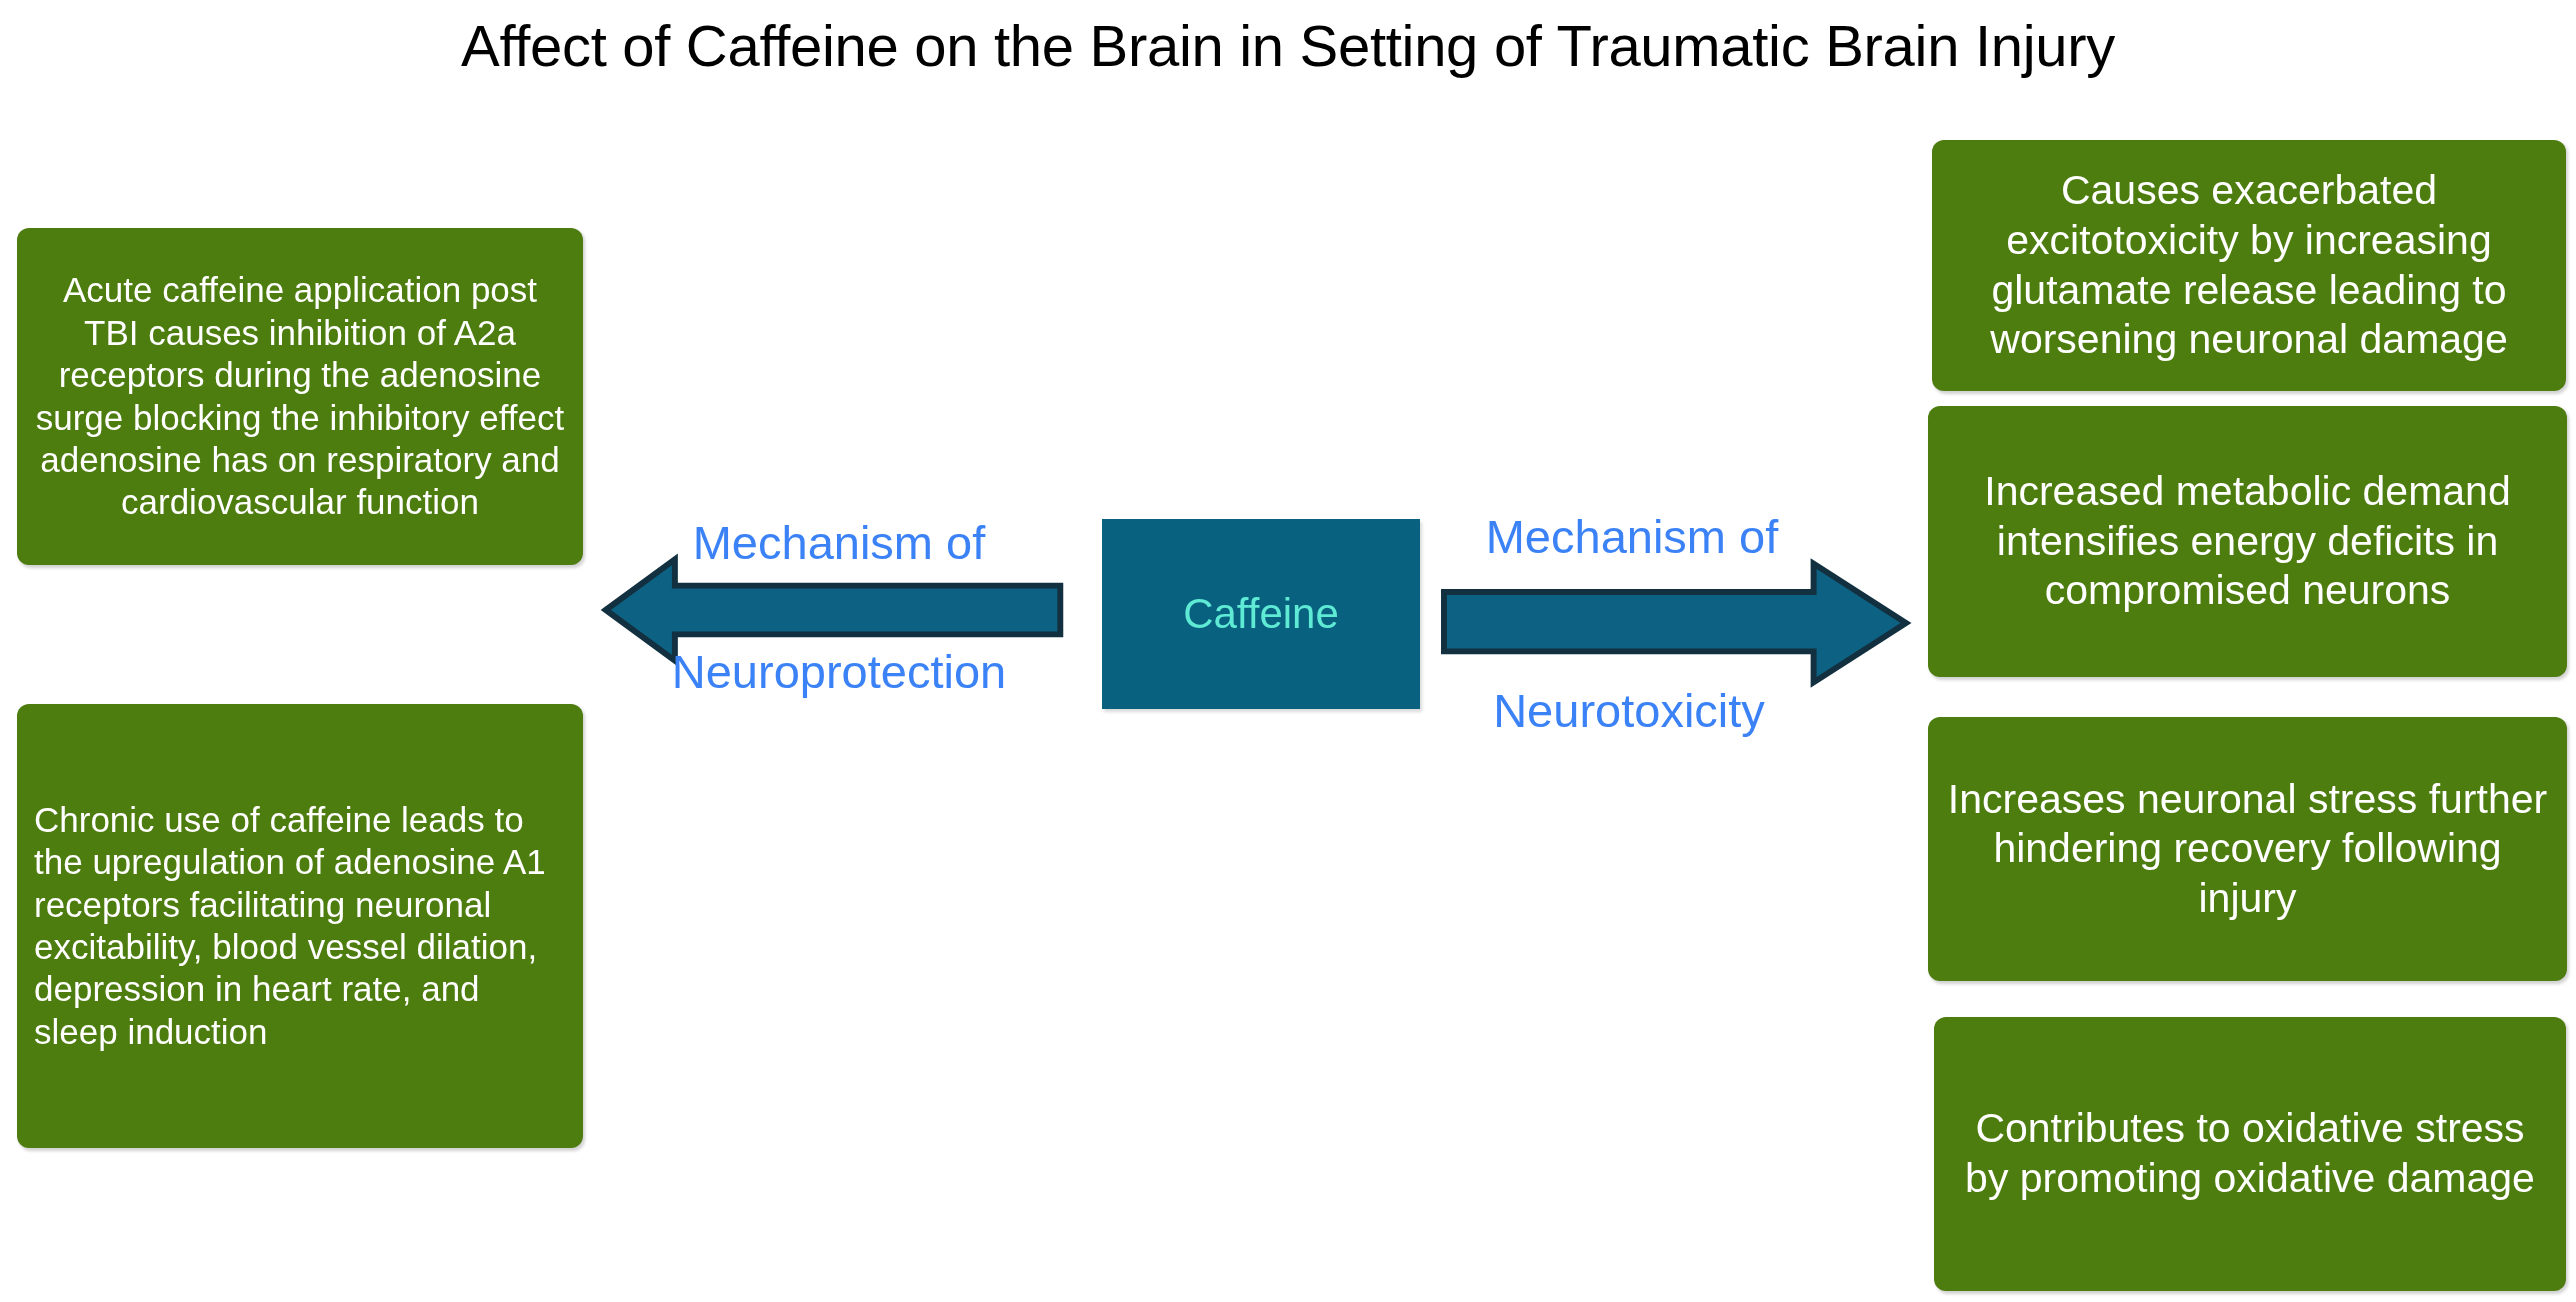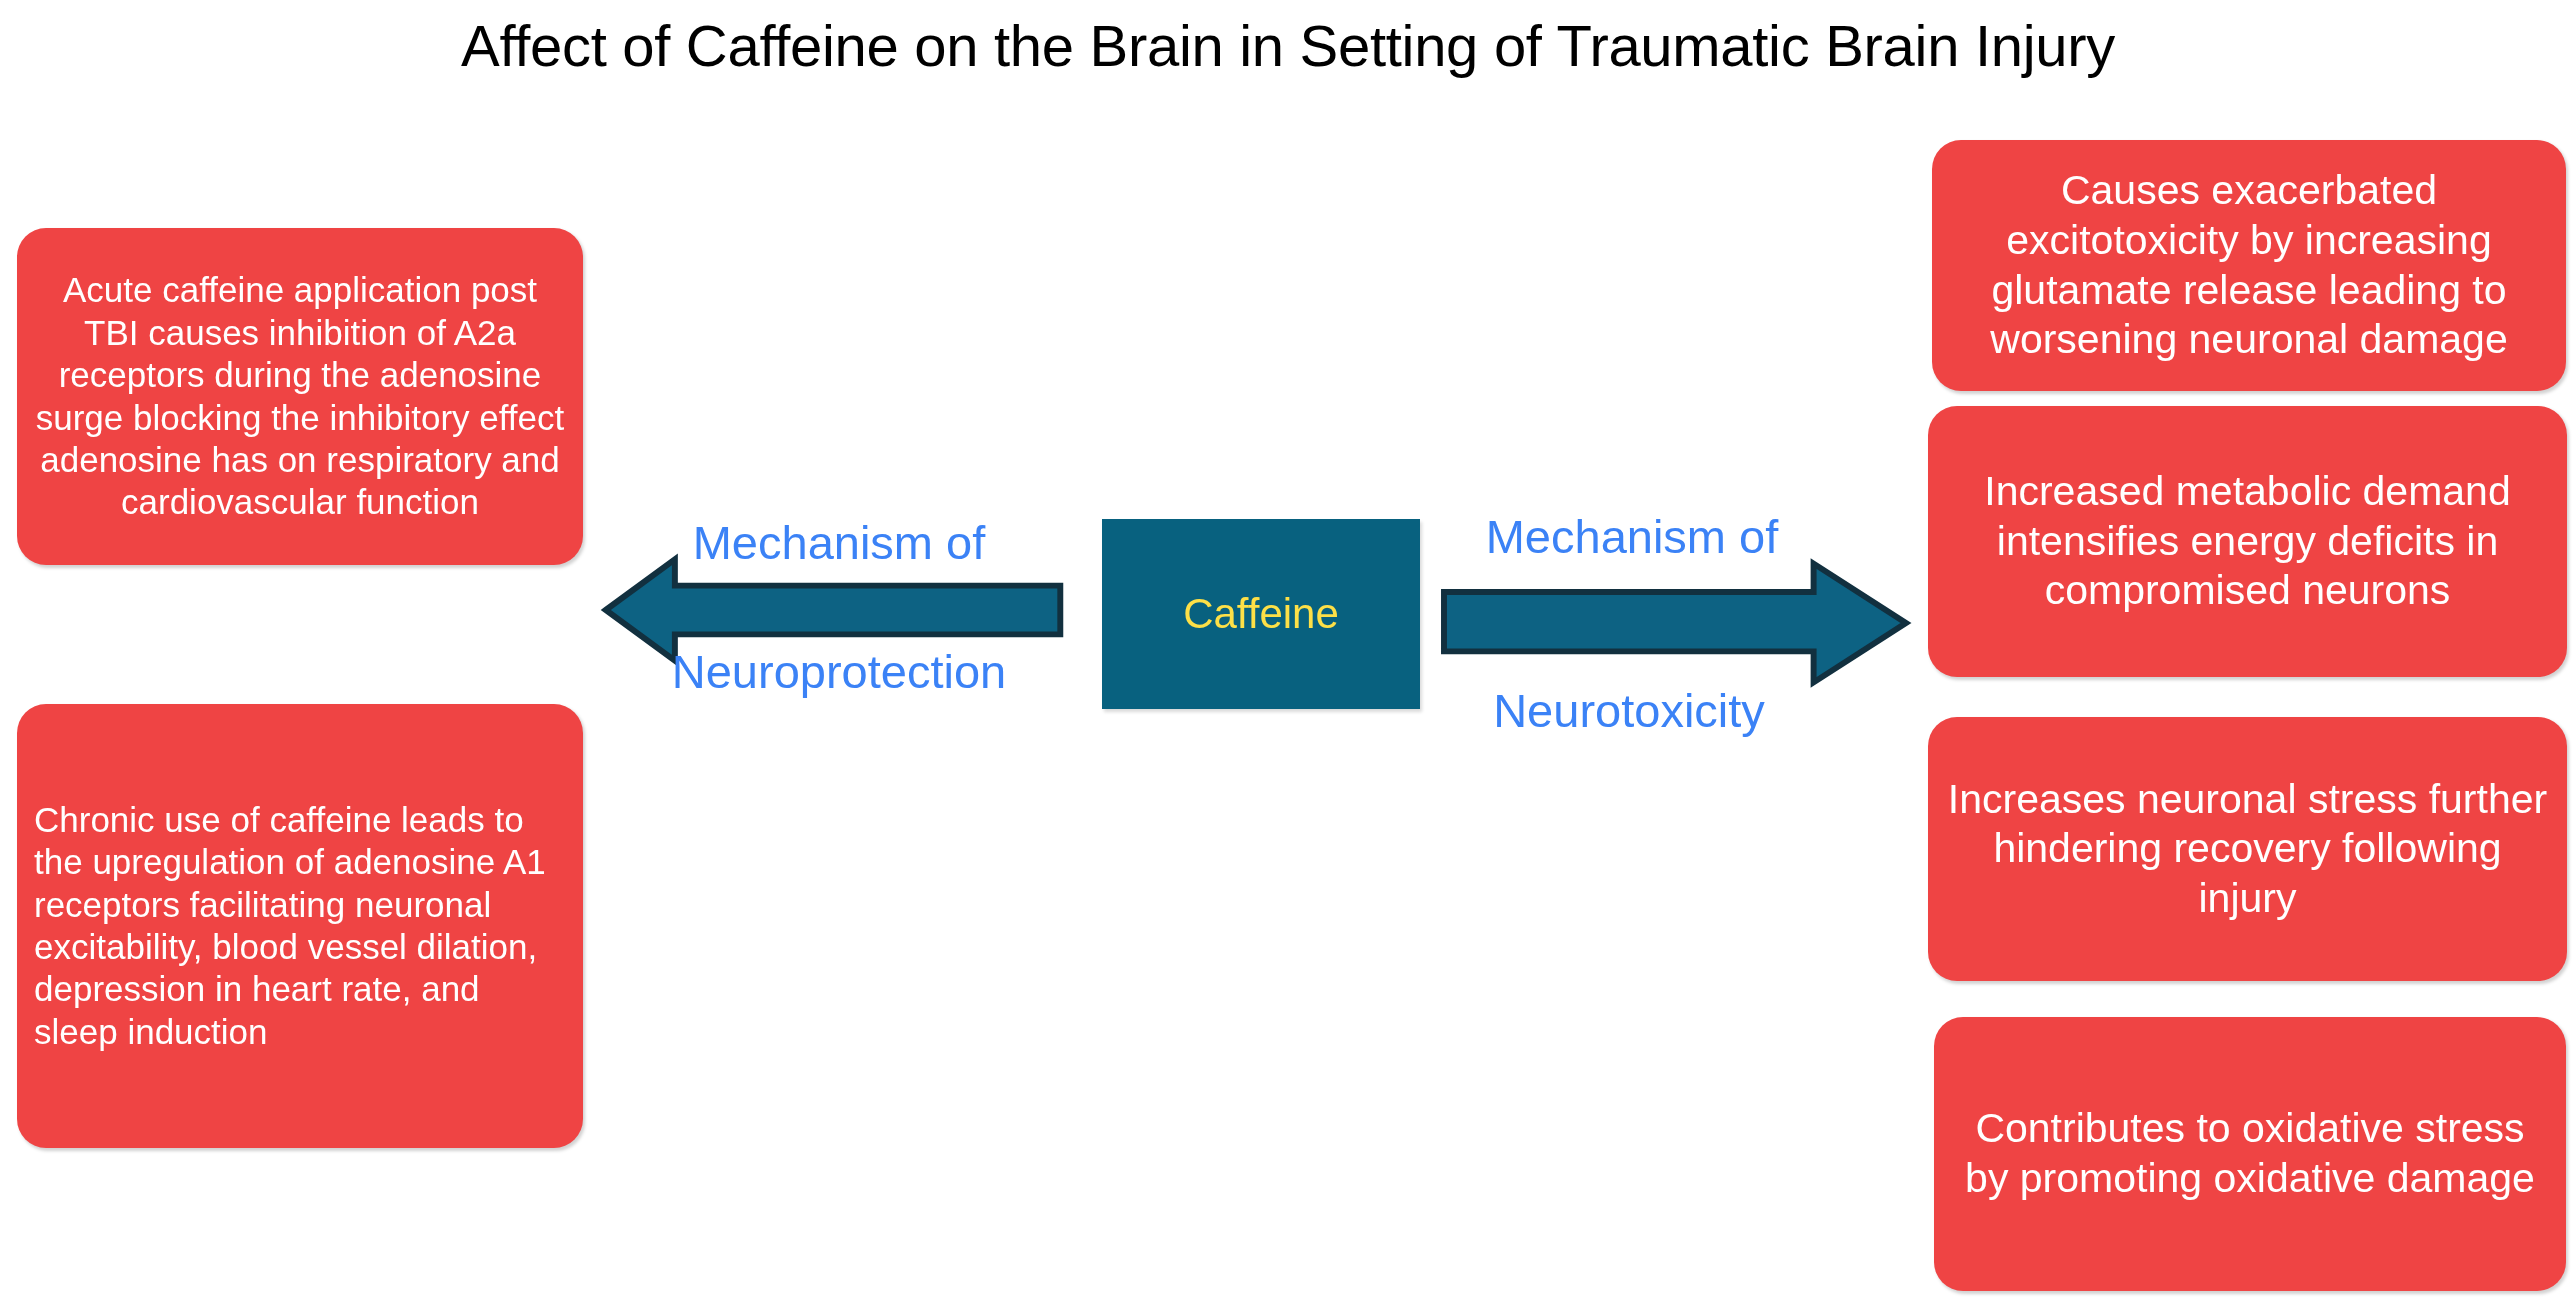--- a/index.html
+++ b/index.html
@@ -29,22 +29,22 @@
     font-weight: 400;
     color: #000000;
     letter-spacing: -0.3px;
     white-space: nowrap;
   }
 
   
   .info-box {
     position: absolute;
     box-sizing: border-box;
-    background: #ef4444;
-    border-radius: 29px;
+    background: #4d7c0f;
+    border-radius: 12px;
     color: #ffffff;
     display: flex;
     align-items: center;
     justify-content: center;
     padding: 6.6px 17px;
     line-height: 1.21;
     box-shadow: 2px 2.6px 3.3px rgba(0,0,0,0.18);
   }
   .info-box .txt {
     width: 100%;
@@ -84,21 +84,21 @@
   .info-box.right .txt { text-align: center; }
 
   
   #caffeine-box {
     position: absolute;
     left: 1102px;
     top: 519px;
     width: 318px;
     height: 190px;
     background: #08617F;
-    color: #fde047;
+    color: #5eead4;
     display: flex;
     align-items: center;
     justify-content: center;
     font-size: 42px;
     box-shadow: 2px 2.6px 3.3px rgba(0,0,0,0.15);
   }
 
   
   .arrow-svg {
     position: absolute;

